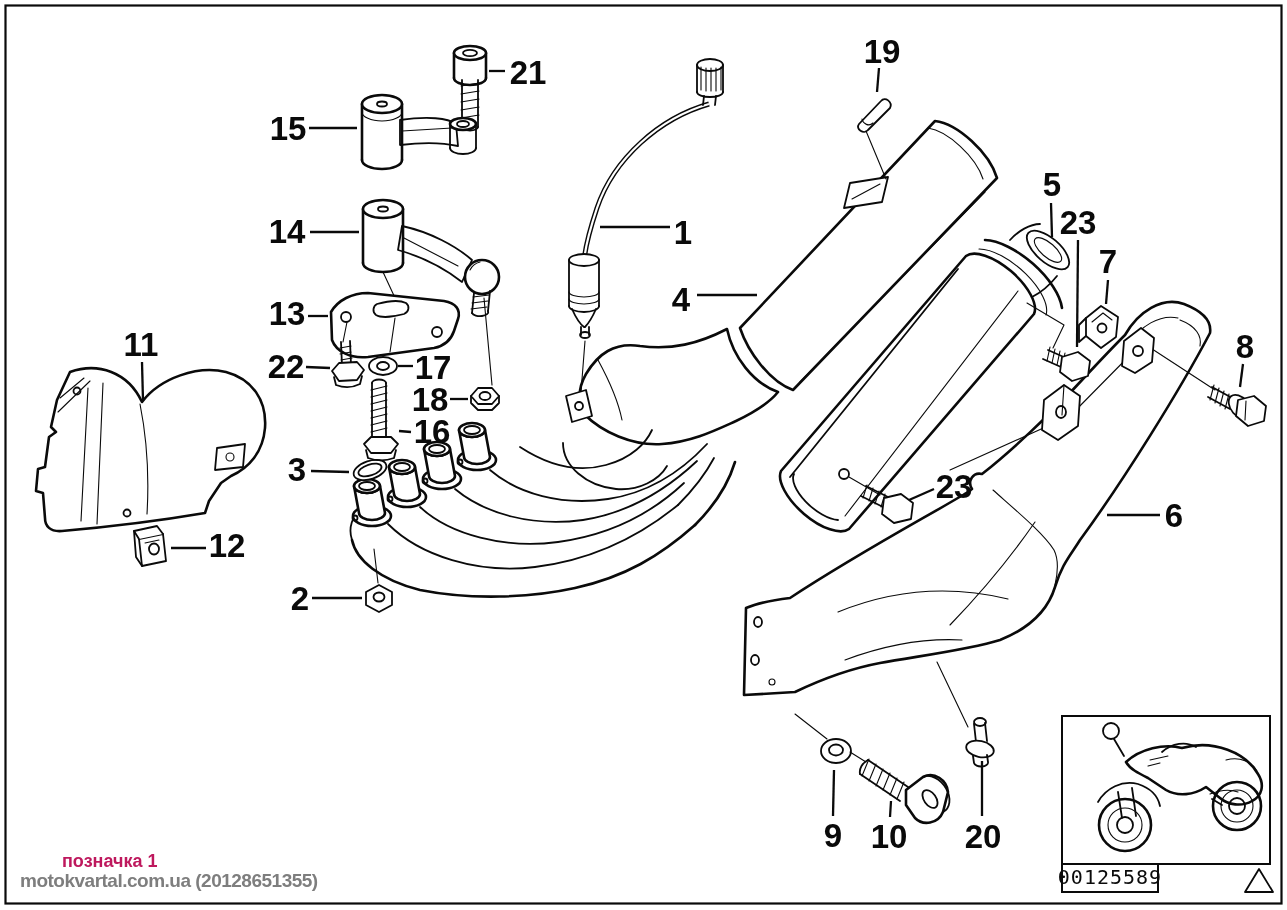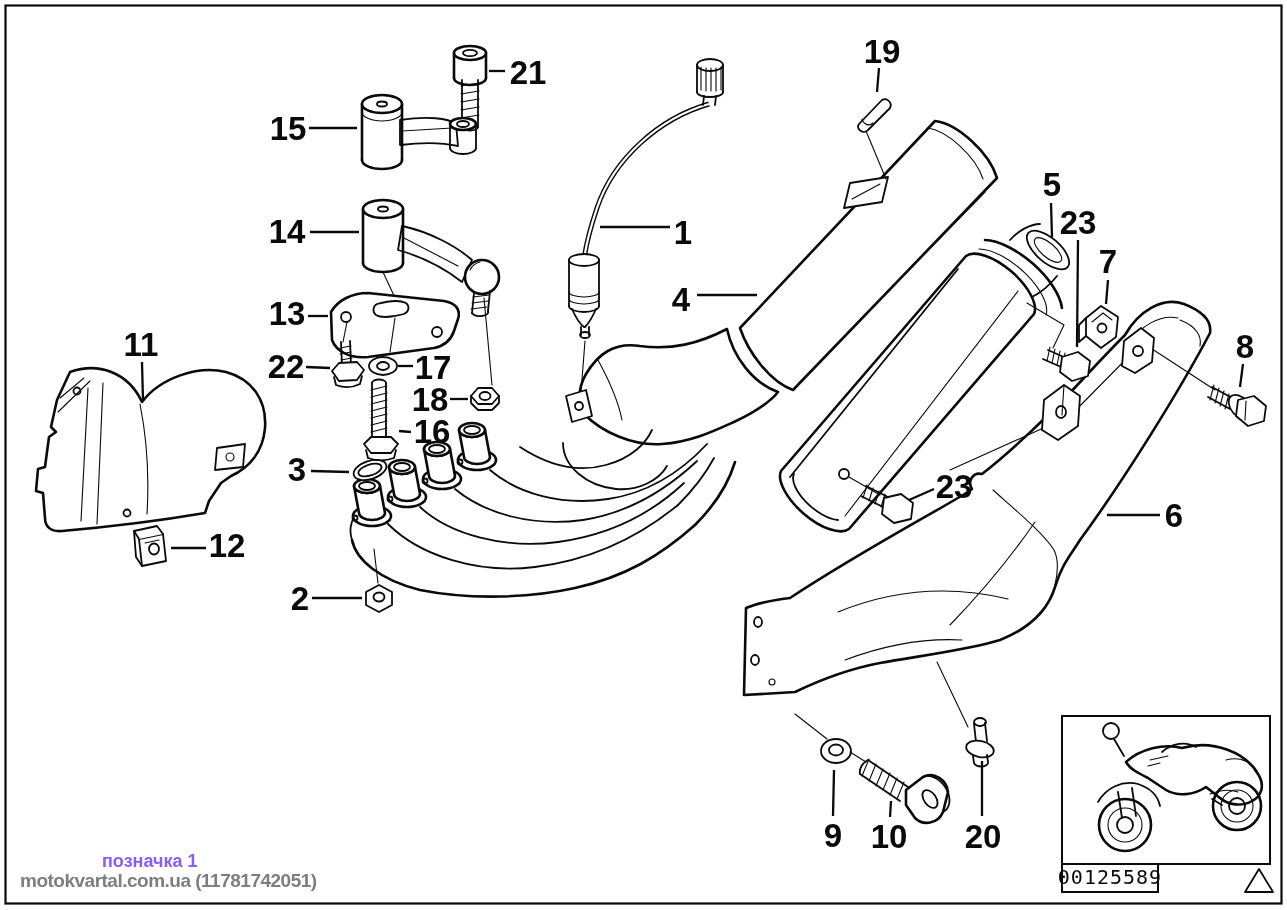--- a/index.html
+++ b/index.html
@@ -6,21 +6,21 @@
   #stage{position:relative;width:1287px;height:910px;background:#fff;overflow:hidden;
          font-family:"Liberation Sans",sans-serif;}
   svg{position:absolute;left:0;top:0;}
   .o{stroke:#0a0a0a;fill:#fff;stroke-width:2.6;stroke-linejoin:round;stroke-linecap:round;}
   .l{stroke:#0a0a0a;fill:none;stroke-width:2.6;stroke-linejoin:round;stroke-linecap:round;}
   .m{stroke:#0a0a0a;fill:none;stroke-width:1.8;stroke-linejoin:round;stroke-linecap:round;}
   .om{stroke:#0a0a0a;fill:#fff;stroke-width:1.8;stroke-linejoin:round;stroke-linecap:round;}
   .t{stroke:#0a0a0a;fill:none;stroke-width:1.1;stroke-linejoin:round;stroke-linecap:round;}
   .ld{stroke:#0a0a0a;fill:none;stroke-width:2.3;}
   .lbl{font:bold 33px "Liberation Sans",sans-serif;fill:#0a0a0a;text-anchor:middle;}
-  .wm-blue{position:absolute;left:62px;top:851px;color:#8b5cf6;font:bold 18px "Liberation Sans",sans-serif;margin-left:40px;}
+  .wm-blue{position:absolute;left:62px;top:851px;color:#be185d;font:bold 18px "Liberation Sans",sans-serif;}
   .wm-gray{position:absolute;left:20px;top:870px;color:#7e7e7e;font:bold 19px "Liberation Sans",sans-serif;letter-spacing:-0.5px;}
   .plate{font:20px "DejaVu Sans Mono",monospace;fill:#0a0a0a;text-anchor:middle;letter-spacing:1px;}
 </style>
 </head>
 <body>
 
 <div id="stage">
 <svg width="1287" height="910" viewBox="0 0 1287 910">
 
   <rect x="5.5" y="5.5" width="1276" height="898" fill="#fff" stroke="#0a0a0a" stroke-width="2.2"></rect>
@@ -379,14 +379,14 @@
       <path class="t" d="M1150,760 L1168,756 M1148,766 L1160,763"></path>
       <path class="t" d="M1210,794 C1220,790 1230,789 1238,792"></path>
     </g>
     <rect x="1062" y="864" width="96" height="28" fill="#fff" stroke="#0a0a0a" stroke-width="2"></rect>
     <text class="plate" x="1110" y="884">00125589</text>
     <path d="M1259,869 L1273,892 L1245,892 Z" class="m" fill="#fff"></path>
   </g>
 </svg>
 
   <div class="wm-blue">позначка 1</div>
-  <div class="wm-gray">motokvartal.com.ua (11781742051)</div>
+  <div class="wm-gray">motokvartal.com.ua (20128651355)</div>
 </div>
 
 </body></html>

